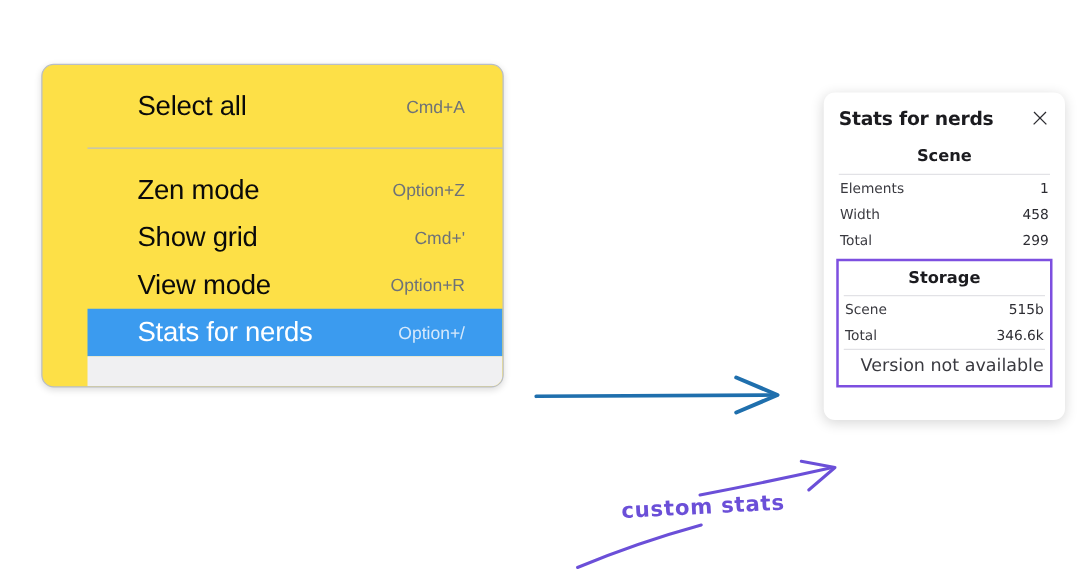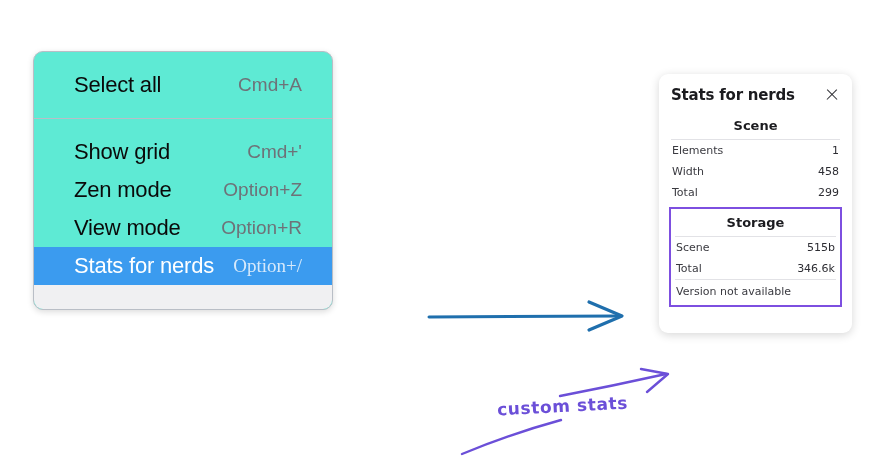--- a/index.html
+++ b/index.html
@@ -13,27 +13,28 @@
     font-family: "Liberation Sans", sans-serif;
     position: relative;
     overflow: hidden;
   }
 
   
   .context-menu {
     position: absolute;
     left: 33px;
     top: 51px;
-    width: 300px;
-    background: #5eead4;
+    width: 370px;
+    background: #fde047;
     border: 1px solid #b9bec6;
     border-radius: 10px;
     box-shadow: 0 2px 6px rgba(0,0,0,0.14);
     overflow: hidden;
     box-sizing: border-box;
+    padding-left: 36px;
   }
   .menu-group {
     padding: 10px 0;
   }
   .menu-group.group-top {
     padding: 14px 0 14px 0;
   }
   .menu-group.group-bottom {
     padding: 14px 0 0 0;
   }
@@ -51,33 +52,32 @@
     box-sizing: border-box;
     cursor: default;
   }
   .menu-item .label {
     font-size: 22px;
     color: #0a0a0a;
     letter-spacing: -0.2px;
     white-space: nowrap;
   }
   .menu-item .shortcut {
-    font-size: 19px;
+    font-size: 14px;
     color: #6e7278;
     white-space: nowrap;
   }
   .menu-item.selected {
     background: #3b9bef;
   }
   .menu-item.selected .label {
     color: #ffffff;
   }
   .menu-item.selected .shortcut {
     color: #d6e9fb;
-    font-family: Liberation Serif, serif;
   }
   .menu-footer {
     height: 24px;
     background: #f0f0f2;
   }
 
   
   .stats-panel {
     position: absolute;
     left: 659px;
@@ -136,24 +136,24 @@
   .stat-row {
     display: flex;
     justify-content: space-between;
     align-items: baseline;
     font-size: 11px;
     color: #3a3a40;
     padding: 4px 2px 4px 2px;
   }
   .stat-row .sv { color: #2d2d33; }
   .single-line {
-    font-size: 11px;
+    font-size: 14px;
     color: #3a3a40;
     padding: 5px 2px 3px 2px;
-    text-align: left;
+    text-align: right;
   }
 
   
   .highlight-box {
     border: 2px solid #7d4fe0;
     margin: 4px -1px 14px -1px;
     padding: 0 3px 4px 3px;
     box-sizing: border-box;
   }
 
@@ -187,26 +187,26 @@
     <div class="menu-item">
       <span class="label">Select all</span>
       <span class="shortcut">Cmd+A</span>
     </div>
   </div>
 
   <div class="menu-separator"></div>
 
   <div class="menu-group group-bottom">
     <div class="menu-item">
+      <span class="label">Zen mode</span>
+      <span class="shortcut">Option+Z</span>
+    </div>
+    <div class="menu-item">
       <span class="label">Show grid</span>
       <span class="shortcut">Cmd+'</span>
-    </div>
-    <div class="menu-item">
-      <span class="label">Zen mode</span>
-      <span class="shortcut">Option+Z</span>
     </div>
     <div class="menu-item">
       <span class="label">View mode</span>
       <span class="shortcut">Option+R</span>
     </div>
     <div class="menu-item selected">
       <span class="label">Stats for nerds</span>
       <span class="shortcut">Option+/</span>
     </div>
   </div>

